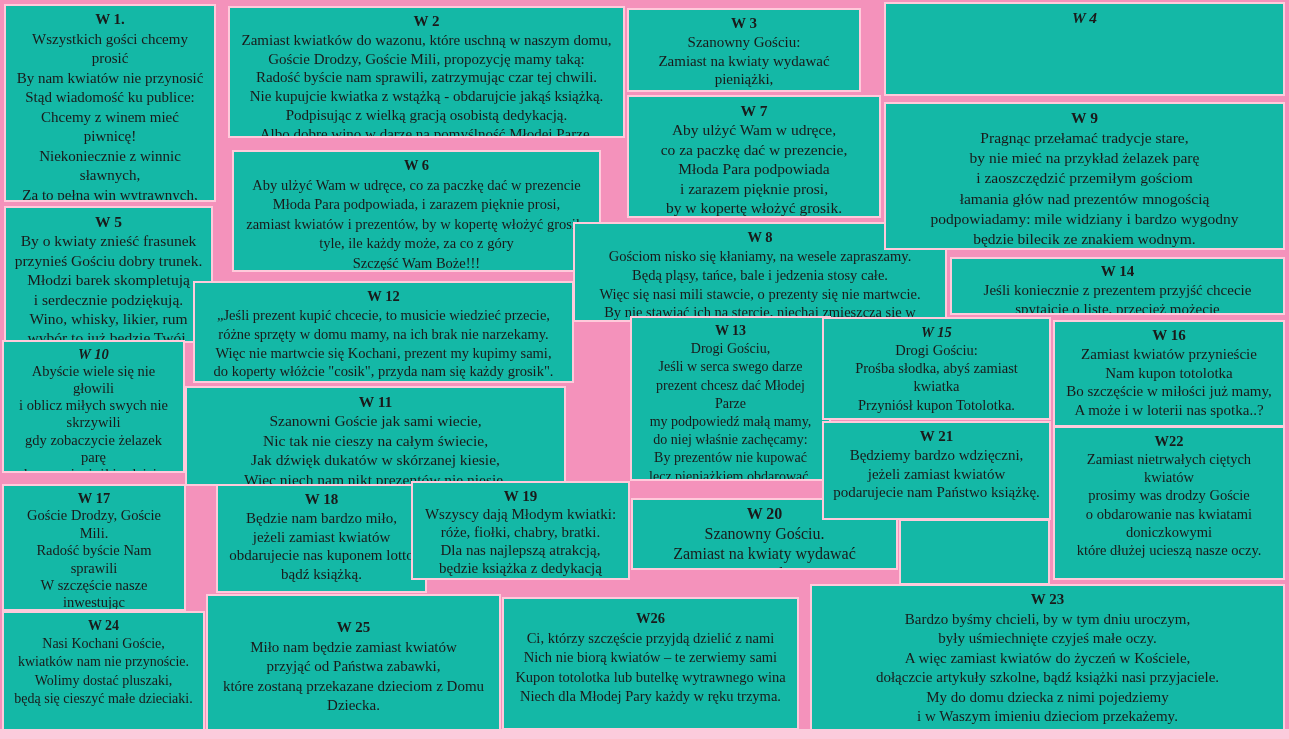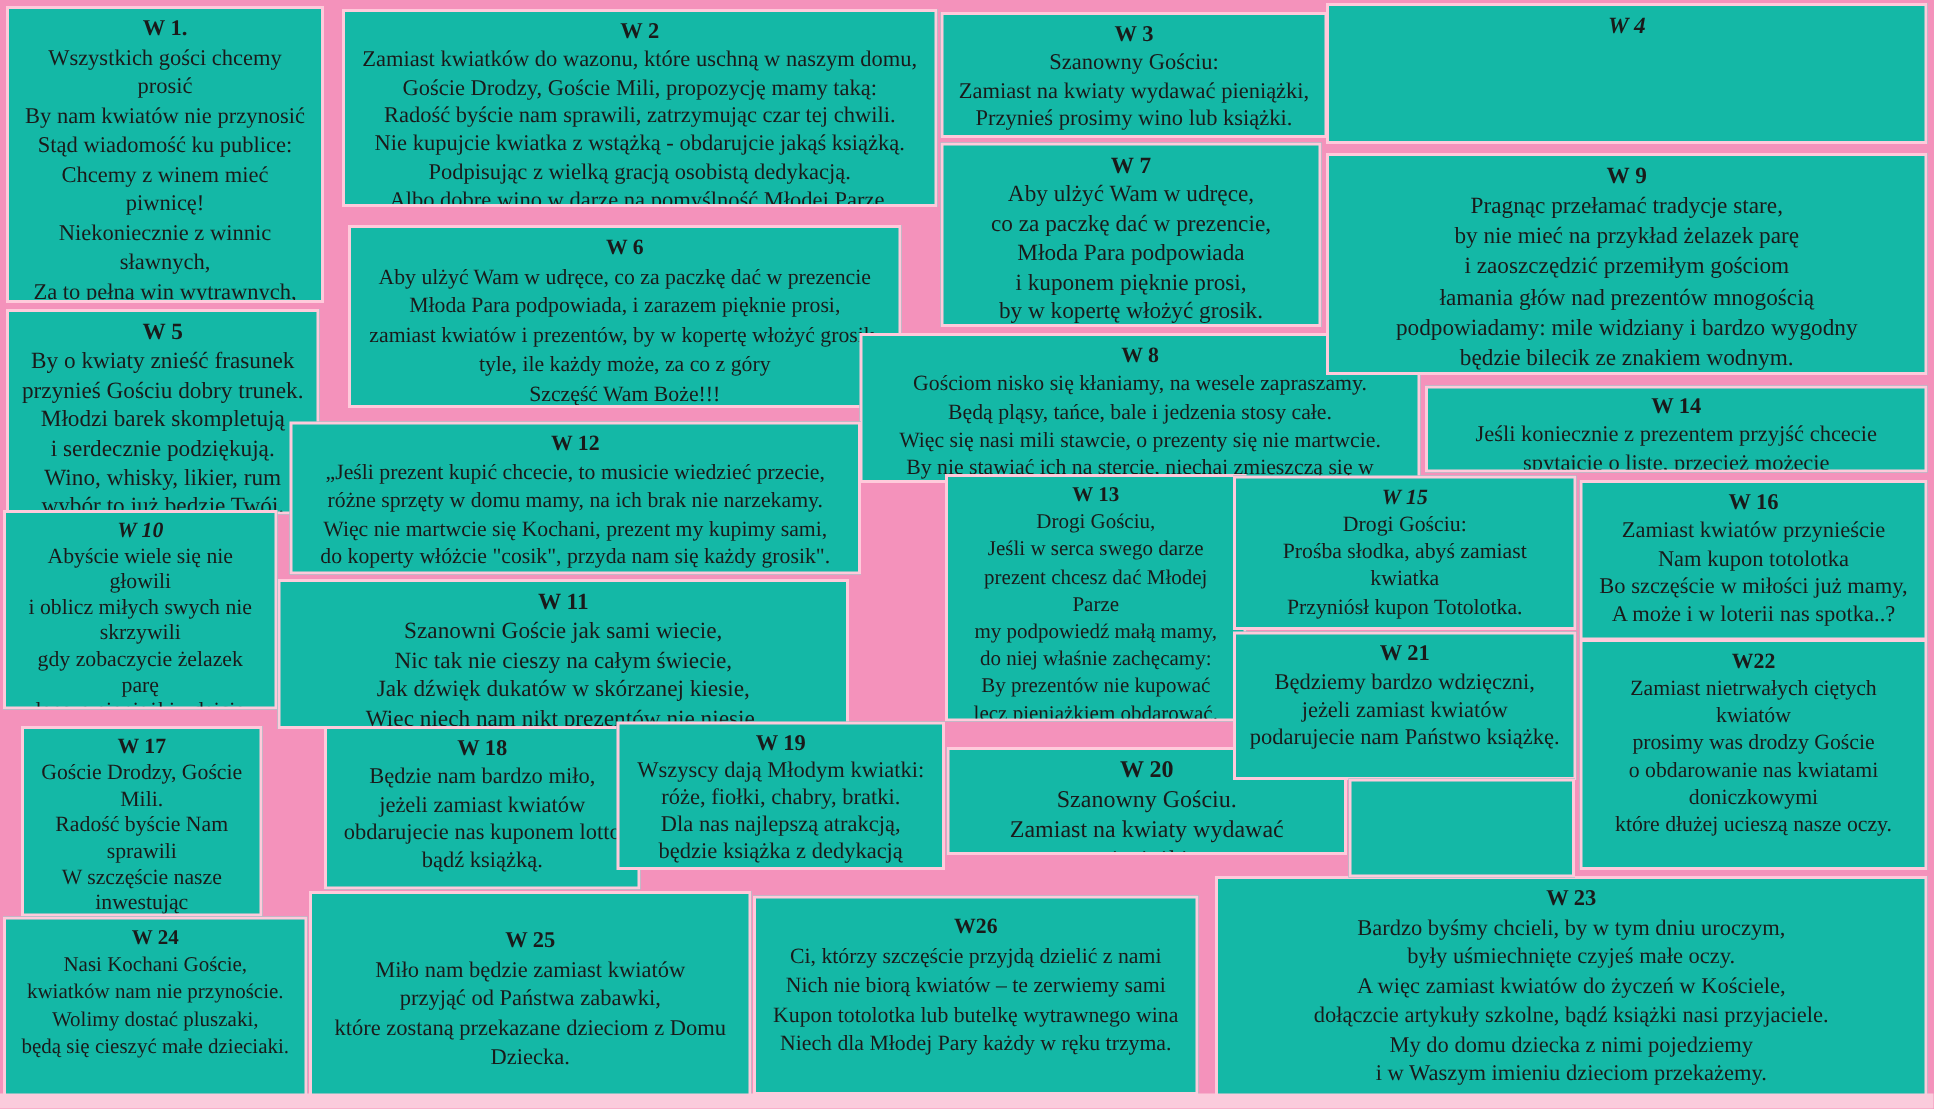--- a/index.html
+++ b/index.html
@@ -14,35 +14,35 @@
     color:#1a1a1a;text-align:center;
     padding:4px 8px;line-height:1.25;overflow:hidden;
   }
   .vtitle{font-weight:bold;}
   .vtitle.italic{font-style:italic;}
   .vtext{white-space:pre-line;}
   #bottom-strip{position:absolute;left:0;top:729px;width:1289px;height:10px;background:#FBCBDC;}
 
   #w1 {left:4px;   top:4px;   width:212px; height:198px; font-size:15px; line-height:1.3;}
   #w2 {left:228px; top:6px;   width:397px; height:132px; font-size:15px;}
-  #w3 {left:627px; top:8px;   width:258px; height:84px;  font-size:15px;}
+  #w3 {left:627px; top:8px;   width:234px; height:84px;  font-size:15px;}
   #w4 {left:884px; top:2px;   width:401px; height:94px;  font-size:15.5px;}
   #w5 {left:4px;   top:206px; width:209px; height:137px; font-size:15.5px;text-align:center;}
   #w6 {left:232px; top:150px; width:369px; height:122px; font-size:14.5px; line-height:1.35;}
   #w7 {left:627px; top:95px;  width:254px; height:123px; font-size:15.5px;}
   #w8 {left:573px; top:222px; width:374px; height:100px; font-size:14.5px; line-height:1.3;}
   #w9 {left:884px; top:102px; width:401px; height:148px; font-size:15.5px; line-height:1.3;}
   #w10{left:2px;   top:340px; width:183px; height:133px; font-size:14.5px; line-height:1.18;}
   #w11{left:185px; top:386px; width:381px; height:100px; font-size:15.5px;}
   #w12{left:193px; top:281px; width:381px; height:102px; font-size:14.5px; line-height:1.3;}
   #w13{left:630px; top:316px; width:201px; height:165px; font-size:14px;  line-height:1.3;}
   #w14{left:950px; top:257px; width:335px; height:58px;  font-size:15px;  padding:3px 6px;}
   #w15{left:822px; top:317px; width:229px; height:103px; font-size:14.5px;}
   #w16{left:1053px;top:320px; width:232px; height:107px; font-size:15px;}
-  #w17{left:2px;   top:484px; width:161px; height:127px; font-size:14.5px; line-height:1.2;margin-left:12px;}
+  #w17{left:2px;   top:484px; width:184px; height:127px; font-size:14.5px; line-height:1.2;}
   #w18{left:216px; top:484px; width:211px; height:109px; font-size:15px;}
   #w19{left:411px; top:481px; width:219px; height:99px;  font-size:15px;  line-height:1.2;}
   #w20{left:631px; top:498px; width:267px; height:72px;  font-size:16px;}
   #w21{left:822px; top:421px; width:229px; height:99px;  font-size:15px;}
   #w22{left:1053px;top:426px; width:232px; height:154px; font-size:14.5px;}
   #w23{left:810px; top:584px; width:475px; height:151px; font-size:15px;  line-height:1.3;}
   #w24{left:2px;   top:611px; width:203px; height:124px; font-size:14px;  line-height:1.3;}
   #w25{left:206px; top:594px; width:295px; height:141px; font-size:15px;  line-height:1.3; padding-top:22px;}
   #w26{left:502px; top:597px; width:297px; height:133px; font-size:14.5px; line-height:1.35; padding-top:10px;}
   #empty-box{left:899px; top:519px; width:151px; height:66px;}
@@ -95,21 +95,21 @@
 Młoda Para podpowiada,  i zarazem pięknie prosi,
 zamiast kwiatów i prezentów, by w kopertę włożyć grosik,
 tyle, ile każdy może, za co z góry
 Szczęść Wam Boże!!!</div>
 </div>
 <div class="vbox" id="w7">
   <div class="vtitle">W 7</div>
   <div class="vtext">Aby ulżyć Wam w udręce,
 co za paczkę dać w prezencie,
 Młoda Para podpowiada
-i kuponem pięknie prosi,
+i zarazem pięknie prosi,
 by w kopertę włożyć grosik.</div>
 </div>
 <div class="vbox" id="w8">
   <div class="vtitle">W 8</div>
   <div class="vtext">Gościom nisko się kłaniamy, na wesele zapraszamy.
 Będą pląsy, tańce, bale i jedzenia stosy całe.
 Więc się nasi mili stawcie, o prezenty się nie martwcie.
 By nie stawiać ich na stercie, niechaj zmieszczą się w kopercie.</div>
 </div>
 <div class="vbox" id="w9">

